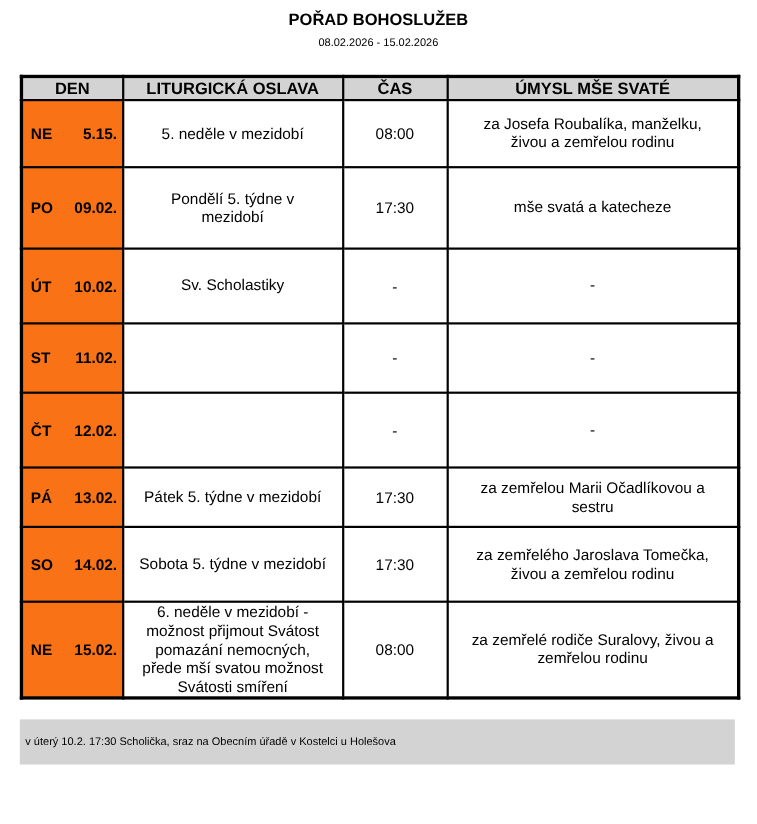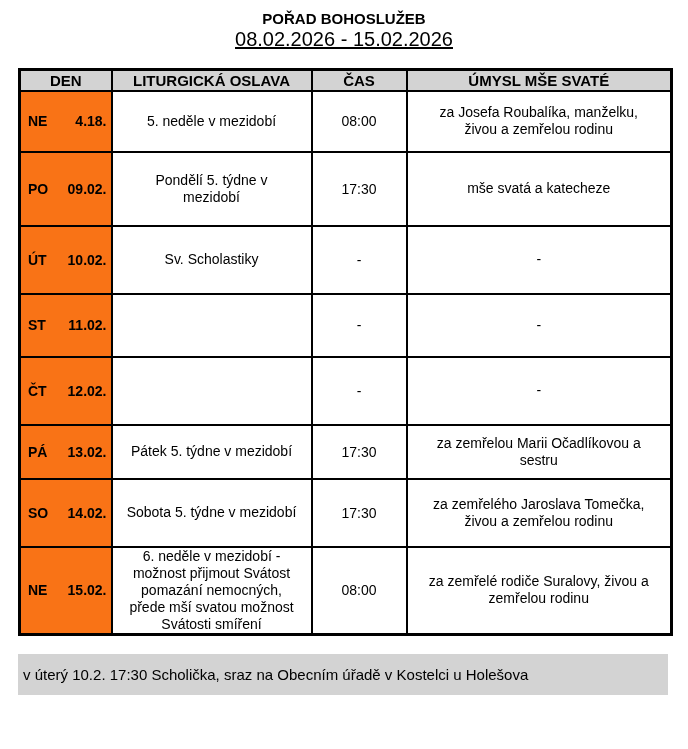--- a/index.html
+++ b/index.html
@@ -8,21 +8,21 @@
     width: 688px; height: 749px;
     background: #ffffff;
     color: #000000;
     font-family: "Liberation Sans", "DejaVu Sans", sans-serif;
     overflow: hidden;
   }
   .title-block { text-align: center; margin-top: 8px; }
   .title-main, .title-church {
     font-size: 15px; font-weight: bold; line-height: 21px;
   }
-  .title-dates { font-size: 20px; line-height: 21px; text-decoration: underline; }
+  .title-dates { font-size: 10px; line-height: 21px; }
 
   table.schedule {
     border-collapse: collapse;
     table-layout: fixed;
     width: 652px;
     margin: 18px 0 0 18px;
     border: 3px solid #000000;
   }
   col.c-day { width: 92px; }
   col.c-cel { width: 200px; }
@@ -68,21 +68,21 @@
   tr.r7 { height: 85px; }
 
   .note-bar {
     margin: 18px 0 0 18px;
     width: 650px;
     height: 41px;
     background: #d3d3d3;
     display: flex;
     align-items: center;
     padding-left: 5px;
-    font-size: 15px;
+    font-size: 10px;
   }
 </style>
 </head>
 <body>
 
 <div class="title-block">
   <div class="title-main">POŘAD BOHOSLUŽEB</div>
   <div class="title-dates">08.02.2026 - 15.02.2026</div>
 </div>
 
@@ -99,21 +99,21 @@
       <th>LITURGICKÁ OSLAVA</th>
       <th>ČAS</th>
       <th>ÚMYSL MŠE SVATÉ</th>
     </tr>
   </thead>
   <tbody>
     <tr class="r0">
       <td class="day-cell">
         <div class="daywrap">
           <span>NE</span>
-          <span>4.18.</span>
+          <span>5.15.</span>
         </div>
       </td>
       <td class="cel-cell">5. neděle v mezidobí</td>
       <td class="time-cell">08:00</td>
       <td class="int-cell">za Josefa Roubalíka, manželku,
 živou a zemřelou rodinu</td>
     </tr>
     <tr class="r1">
       <td class="day-cell">
         <div class="daywrap">

